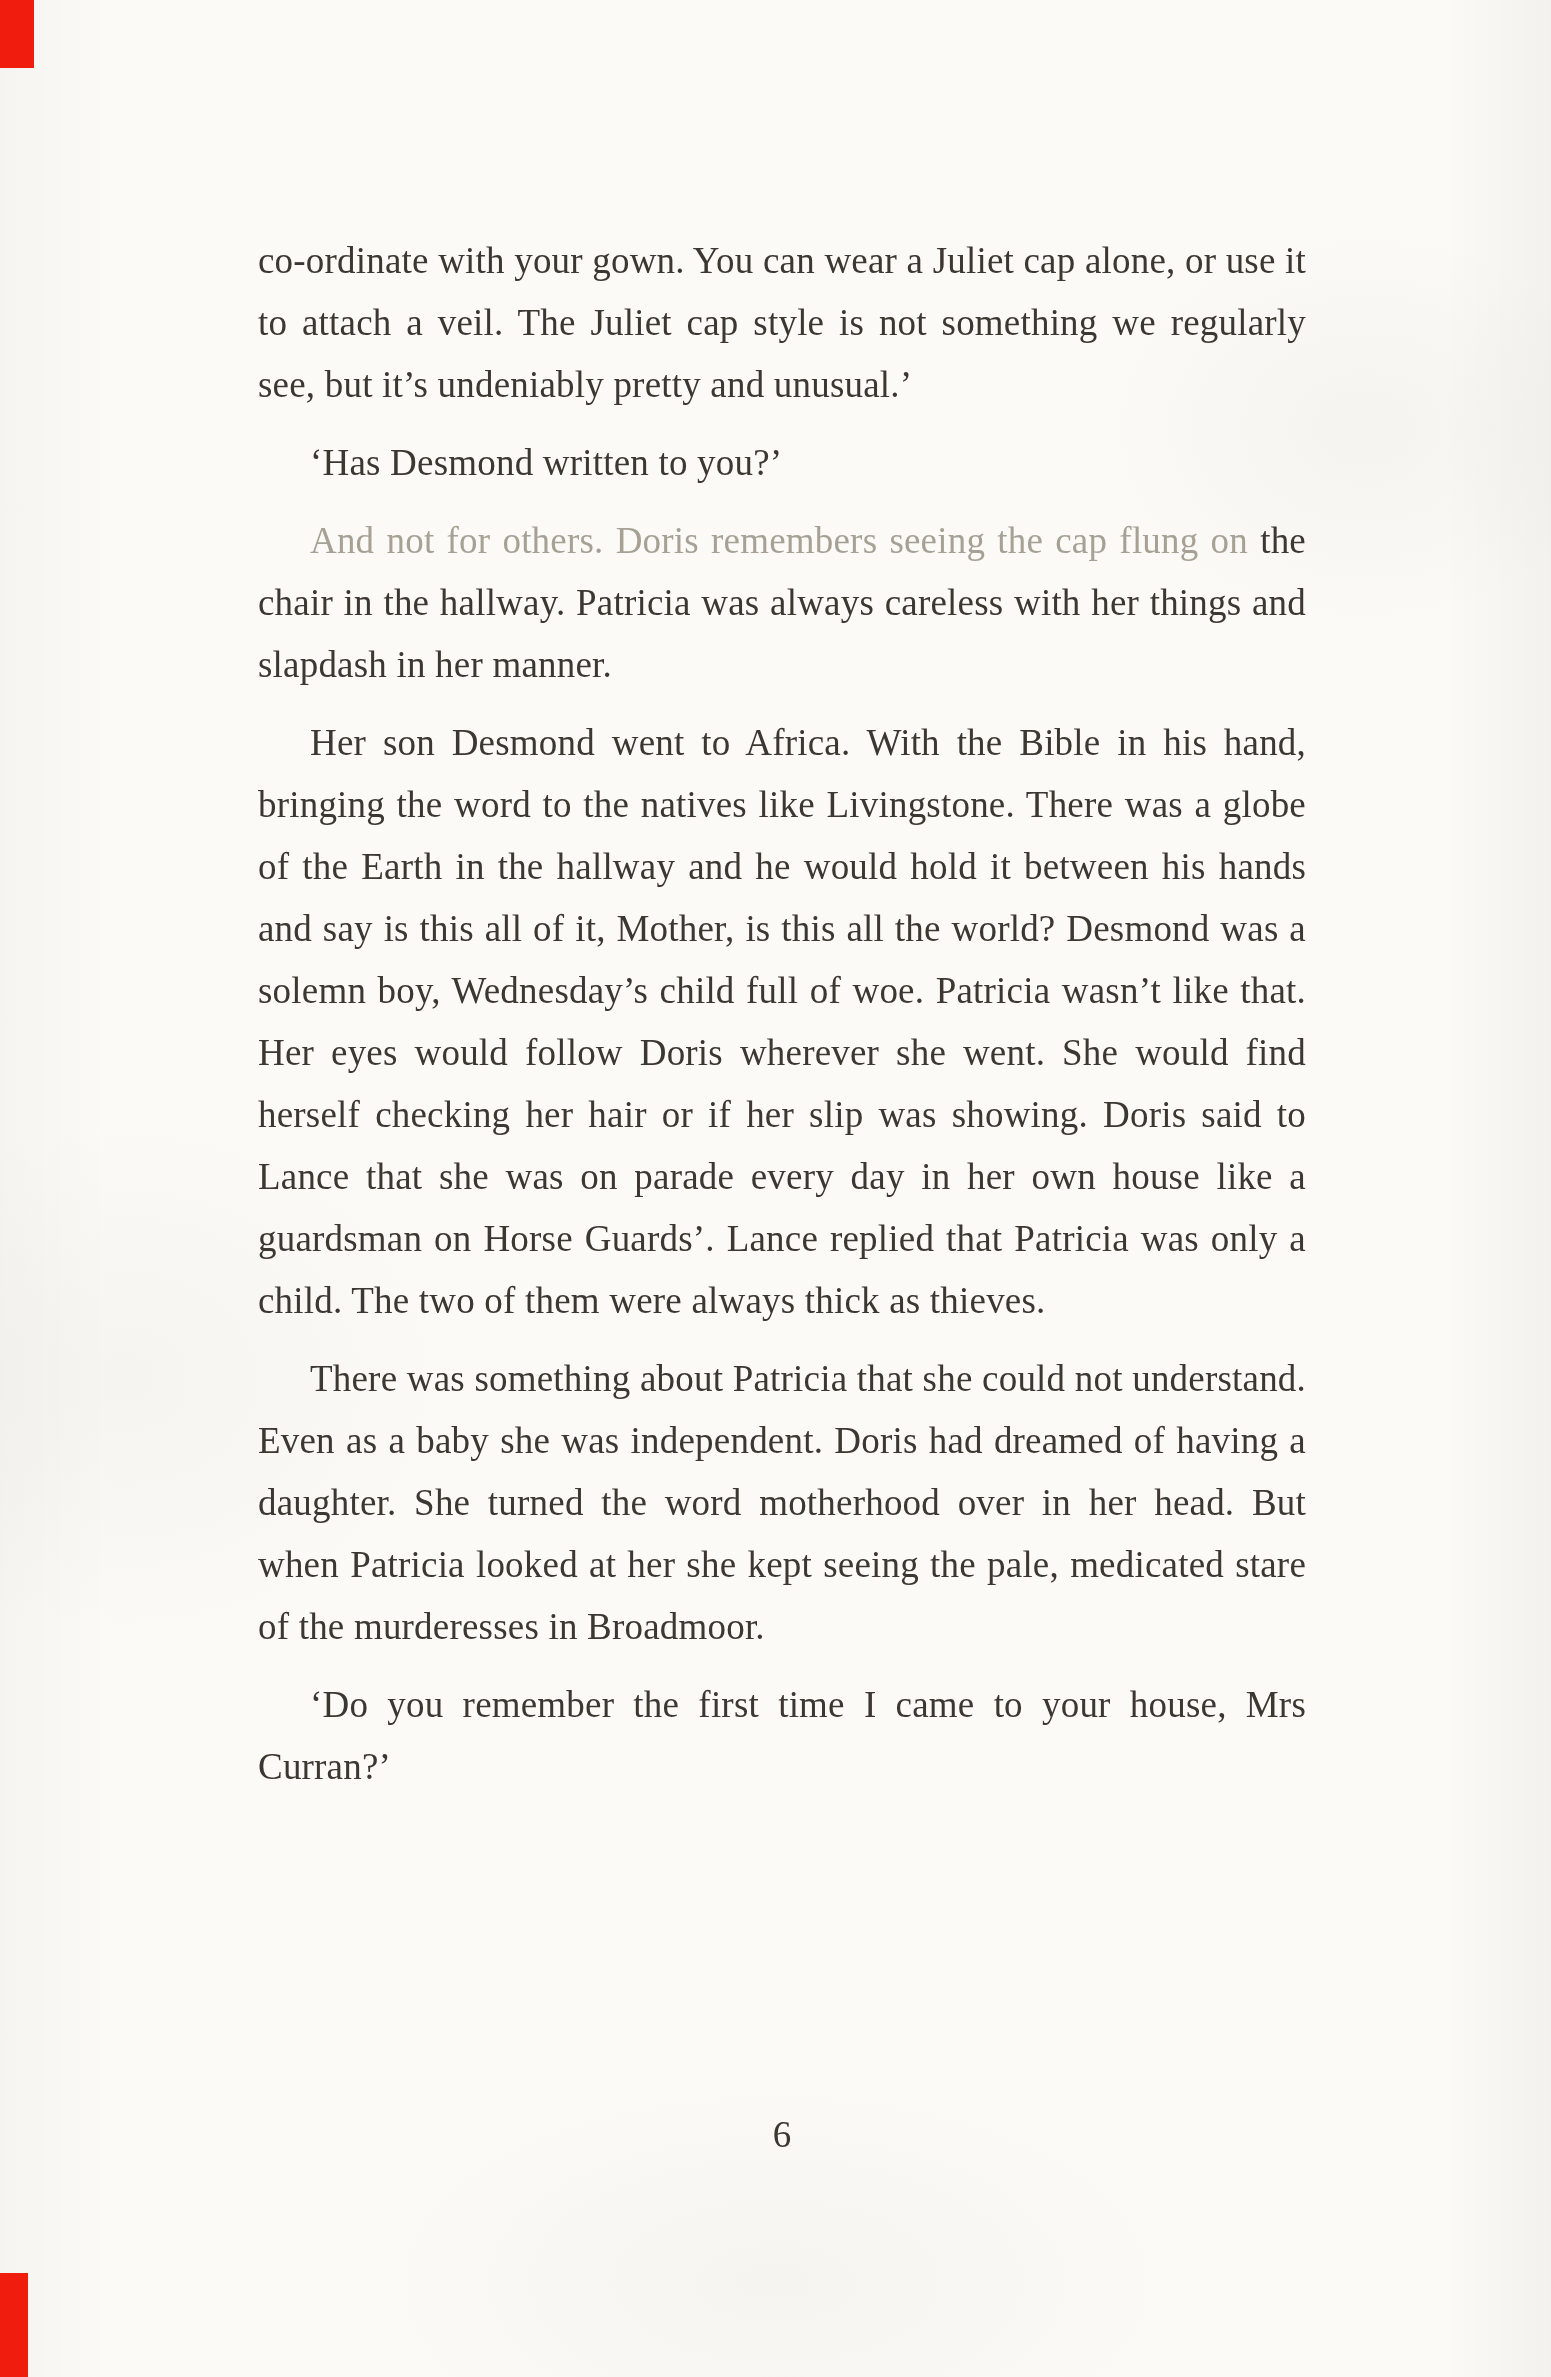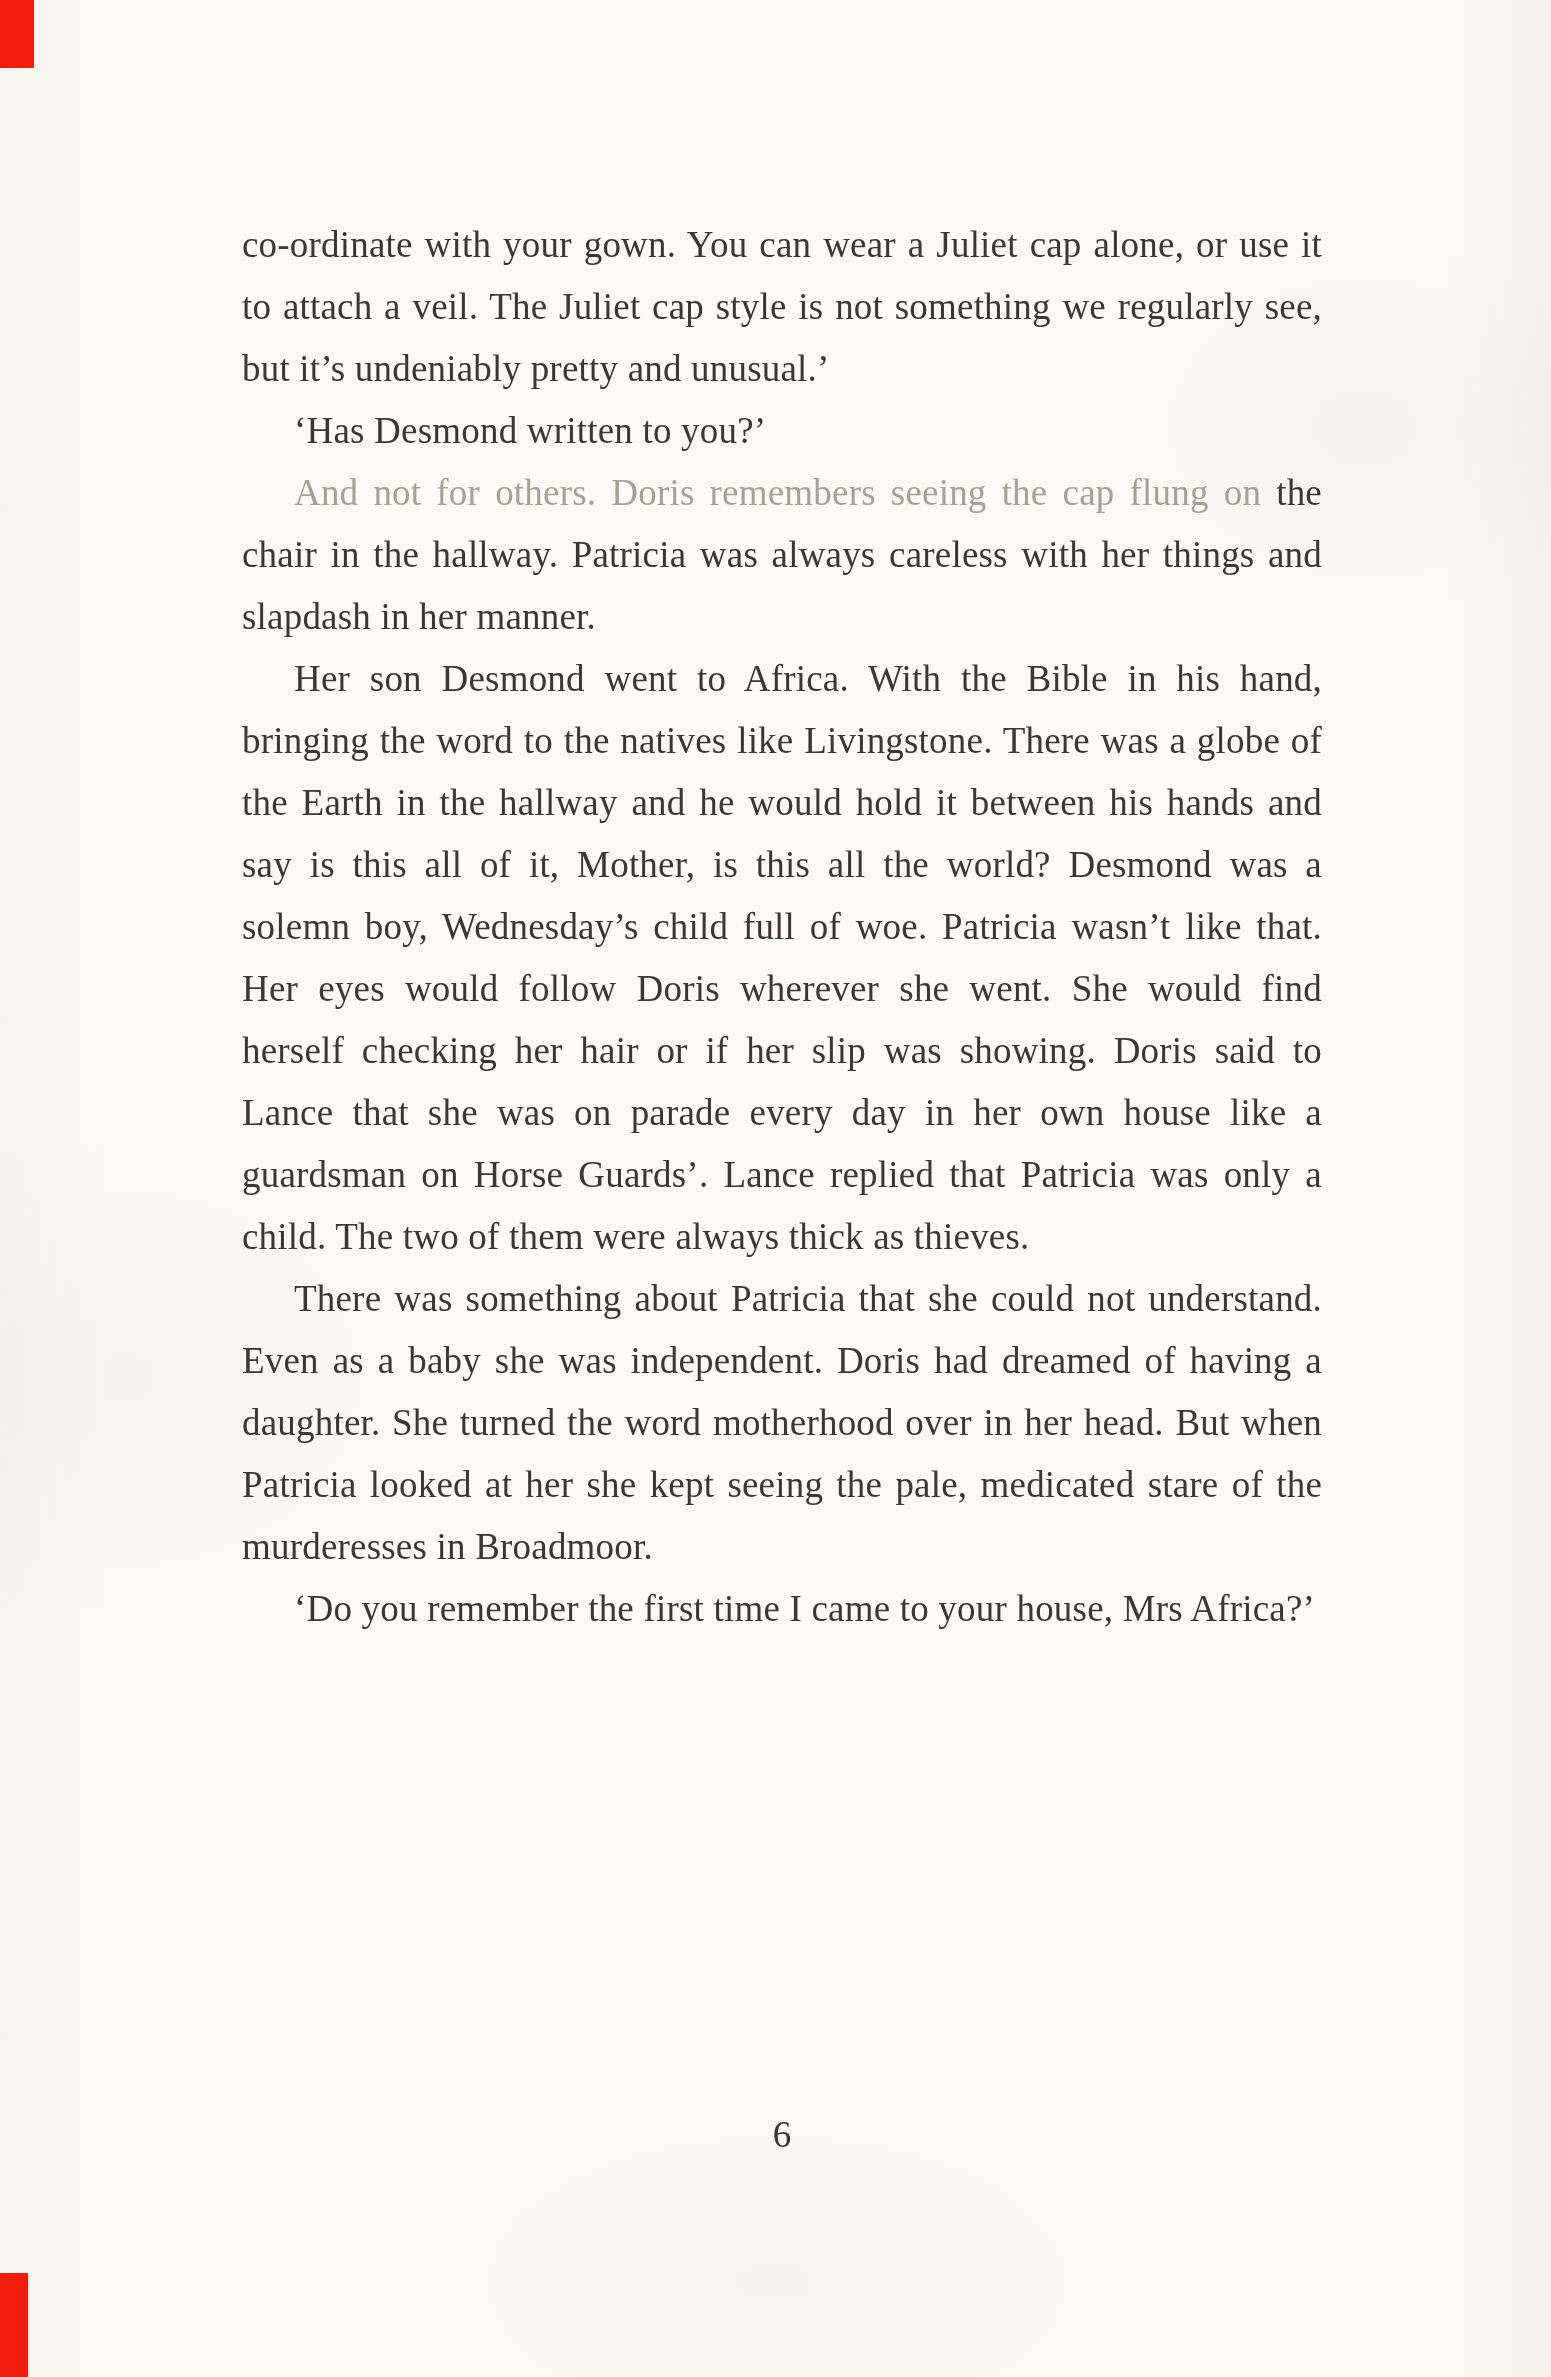--- a/index.html
+++ b/index.html
@@ -46,21 +46,21 @@
     left: 242px;
     top: 214px;
     width: 1080px;
     font-size: 37px;
     line-height: 62px;
     color: #3b3731;
     text-align: justify;
     letter-spacing: 0.2px;
   }
   .text-block p {
-    margin: 0;
+    margin: 16px;
   }
   .text-block p.indent {
     text-indent: 52px;
   }
   .faded {
     color: #a7a195;
   }
   .page-number {
     position: absolute;
     top: 2113px;
@@ -87,21 +87,21 @@
 
 
     <p class="para indent">‘Has Desmond written to you?’</p>
 
     <p class="para indent"><span class="faded">And not for others. Doris remembers seeing the cap flung on </span><span>the chair in the hallway. Patricia was always careless with her things and slapdash in her manner.</span></p>
 
     <p class="para indent">Her son Desmond went to Africa. With the Bible in his hand, bringing the word to the natives like Livingstone. There was a globe of the Earth in the hallway and he would hold it between his hands and say is this all of it, Mother, is this all the world? Desmond was a solemn boy, Wednesday’s child full of woe. Patricia wasn’t like that. Her eyes would follow Doris wherever she went. She would find herself checking her hair or if her slip was showing. Doris said to Lance that she was on parade every day in her own house like a guardsman on Horse Guards’. Lance replied that Patricia was only a child. The two of them were always thick as thieves.</p>
 
     <p class="para indent">There was something about Patricia that she could not understand. Even as a baby she was independent. Doris had dreamed of having a daughter. She turned the word motherhood over in her head. But when Patricia looked at her she kept seeing the pale, medicated stare of the murderesses in Broadmoor.</p>
 
-    <p class="para indent">‘Do you remember the first time I came to your house, Mrs Africa?’</p>
+    <p class="para indent">‘Do you remember the first time I came to your house, Mrs Curran?’</p>
 
 
 
   </div>
 
   <div class="page-number">6</div>
 
 </div>
 
 

